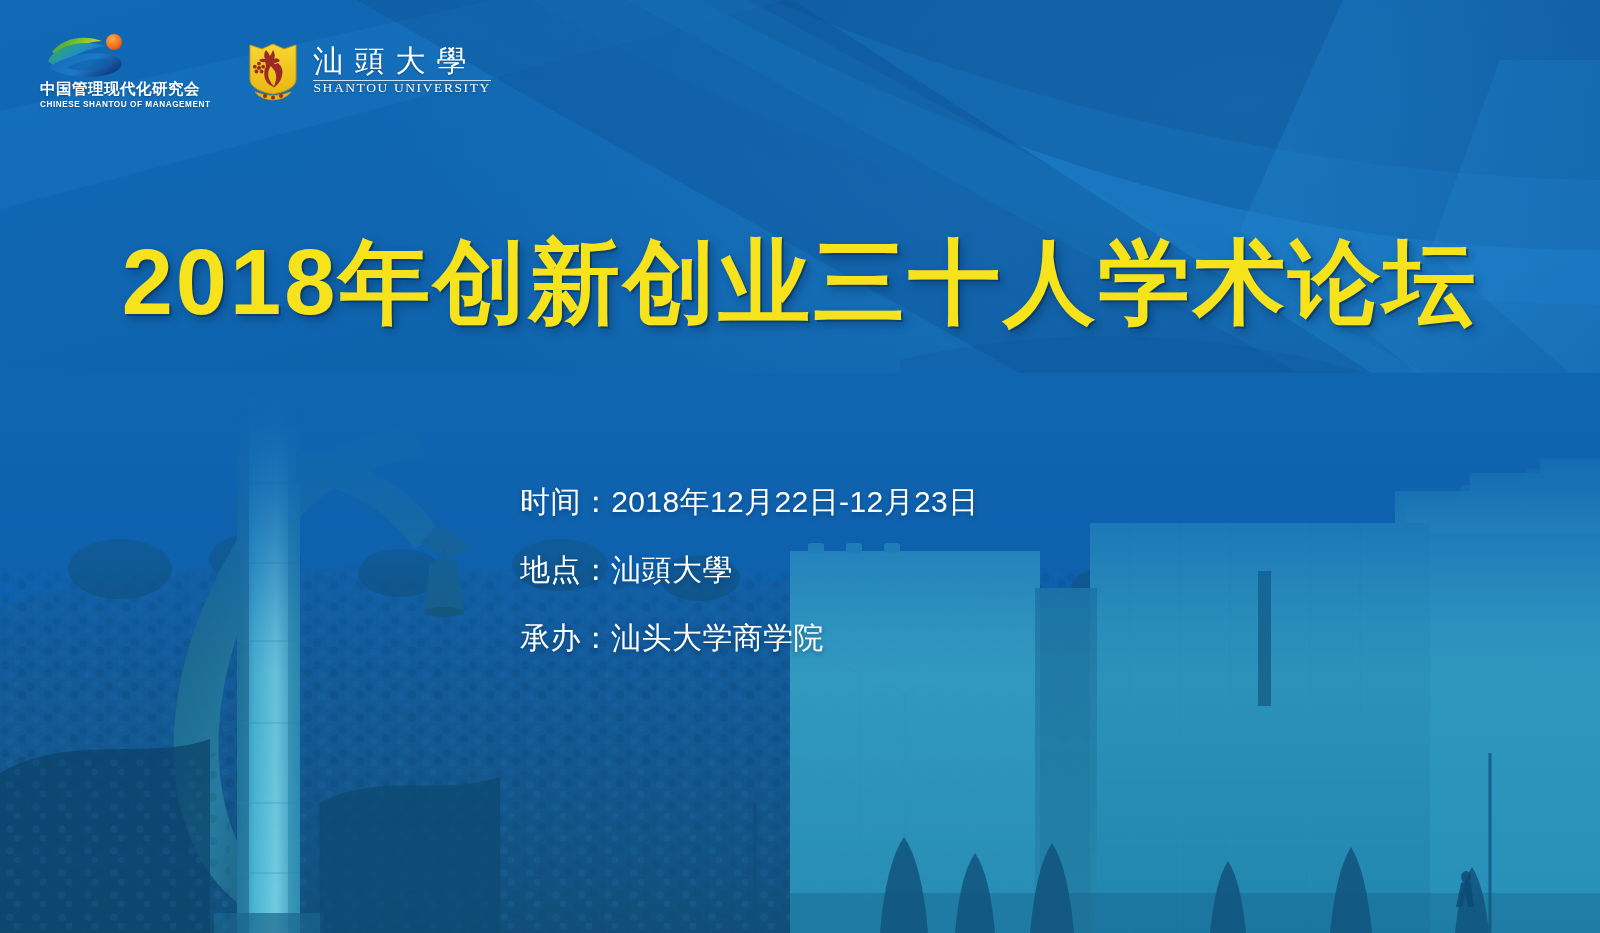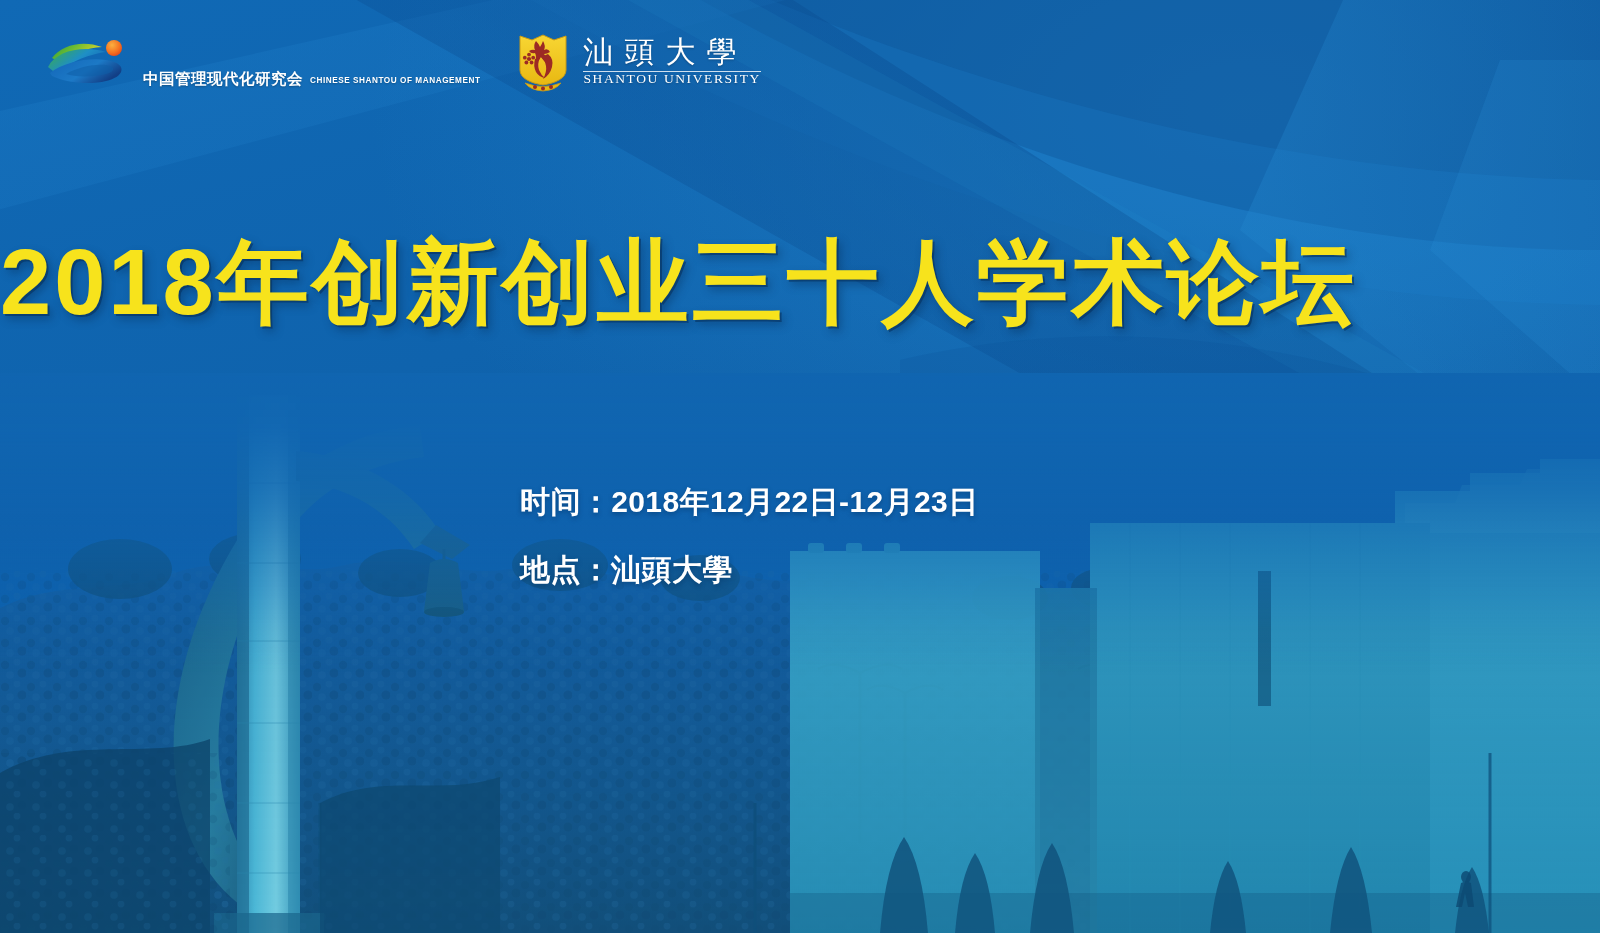--- a/index.html
+++ b/index.html
@@ -75,23 +75,23 @@
     left: 40px;
     top: 30px;
     display: flex;
     align-items: center;
     gap: 36px;
     z-index: 20;
   }
 
   .logo-cam {
     display: flex;
-    flex-direction: row;
-    align-items: flex-end;
-    gap: 7px;
+    flex-direction: column;
+    align-items: flex-start;
+    gap: 1px;
   }
   .cam-mark { width: 96px; height: 50px; display: block; }
   .cam-cn {
     color: #ffffff;
     font-size: 15.5px;
     font-weight: bold;
     letter-spacing: 0.5px;
     line-height: 1;
     white-space: nowrap;
     text-shadow: 0 1px 2px rgba(0,0,0,0.28);
@@ -134,20 +134,21 @@
     white-space: nowrap;
     text-shadow: 0 1px 2px rgba(0,0,0,0.25);
   }
 
   
   .title {
     position: absolute;
     top: 236px;
     left: 0;
     width: 100%;
+    text-align: center;
     z-index: 20;
     color: #f7e31c;
     font-size: 92px;
     font-weight: bold;
     letter-spacing: 3px;
     line-height: 1;
     white-space: nowrap;
     text-shadow:
        2px 2px 0 rgba(5,45,90,0.55),
        4px 5px 10px rgba(4,40,80,0.40);
@@ -159,21 +160,21 @@
     left: 520px;
     top: 487px;
     z-index: 20;
     display: flex;
     flex-direction: column;
     gap: 38px;
   }
   .detail-line {
     color: #ffffff;
     font-size: 30px;
-    font-weight: bold;
+    font-weight: normal;
     letter-spacing: 0.4px;
     line-height: 1;
     white-space: nowrap;
     text-shadow: 0 2px 5px rgba(4,40,80,0.45);
   }
 </style>
 </head>
 <body>
 
 <div id="poster">
@@ -500,15 +501,16 @@
         <div class="stu-en">SHANTOU UNIVERSITY</div>
       </div>
     </div>
   </div>
 
   <div class="title">2018年创新创业三十人学术论坛</div>
 
   <div class="details">
     <div class="detail-line">时间：2018年12月22日-12月23日</div>
     <div class="detail-line">地点：汕頭大學</div>
+    <div class="detail-line">承办：汕头大学商学院</div>
   </div>
 
 </div>
 
 </body></html>

